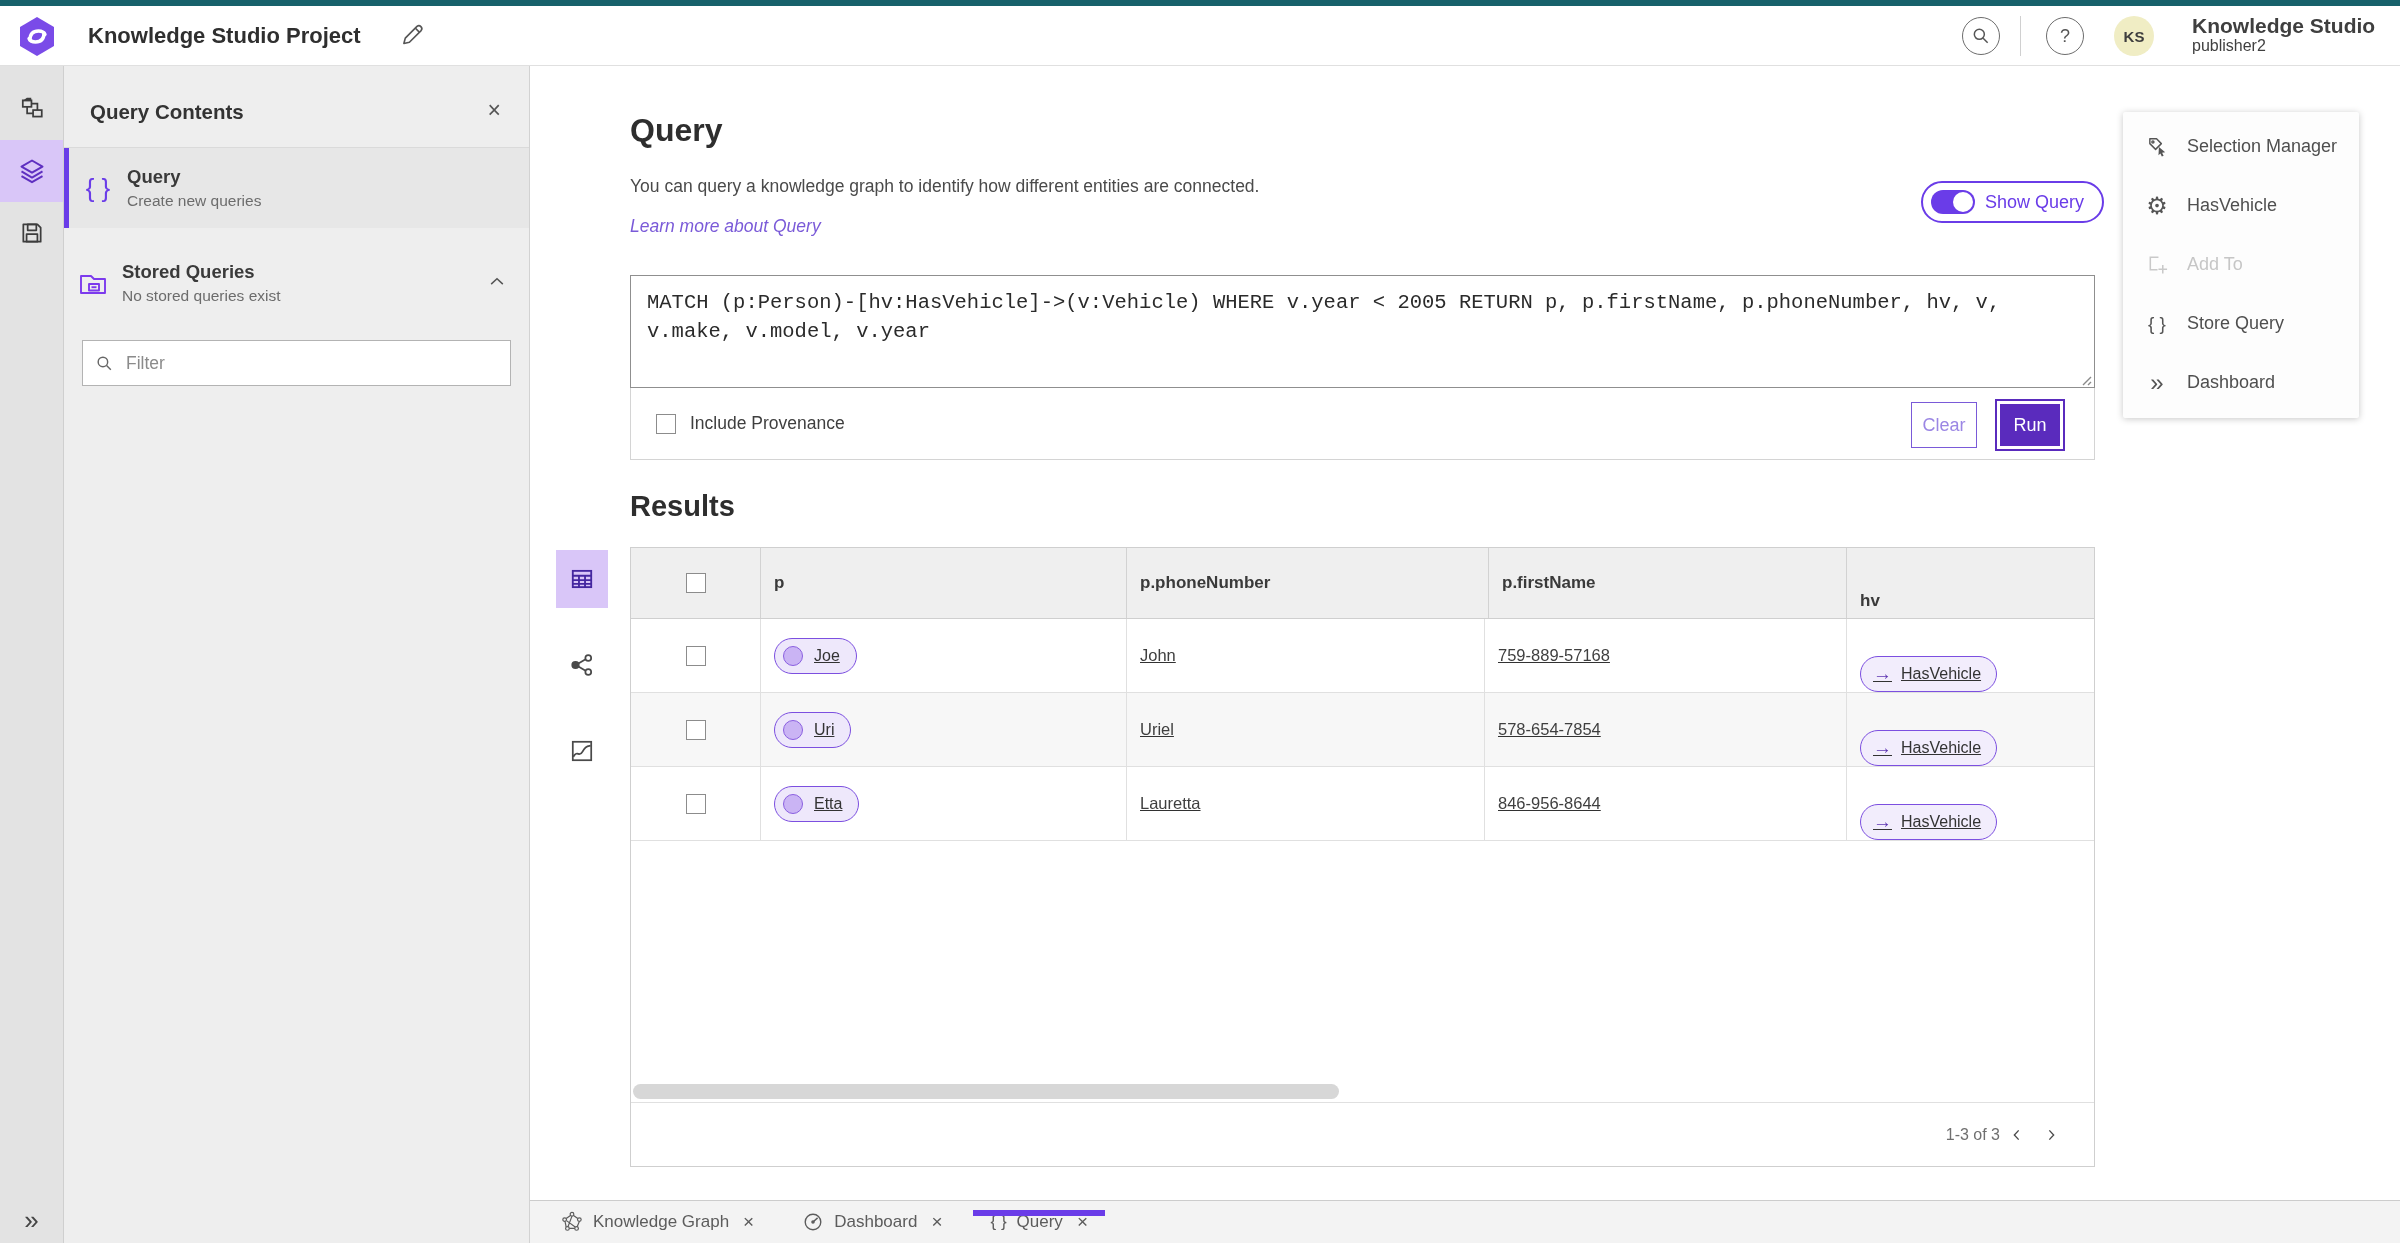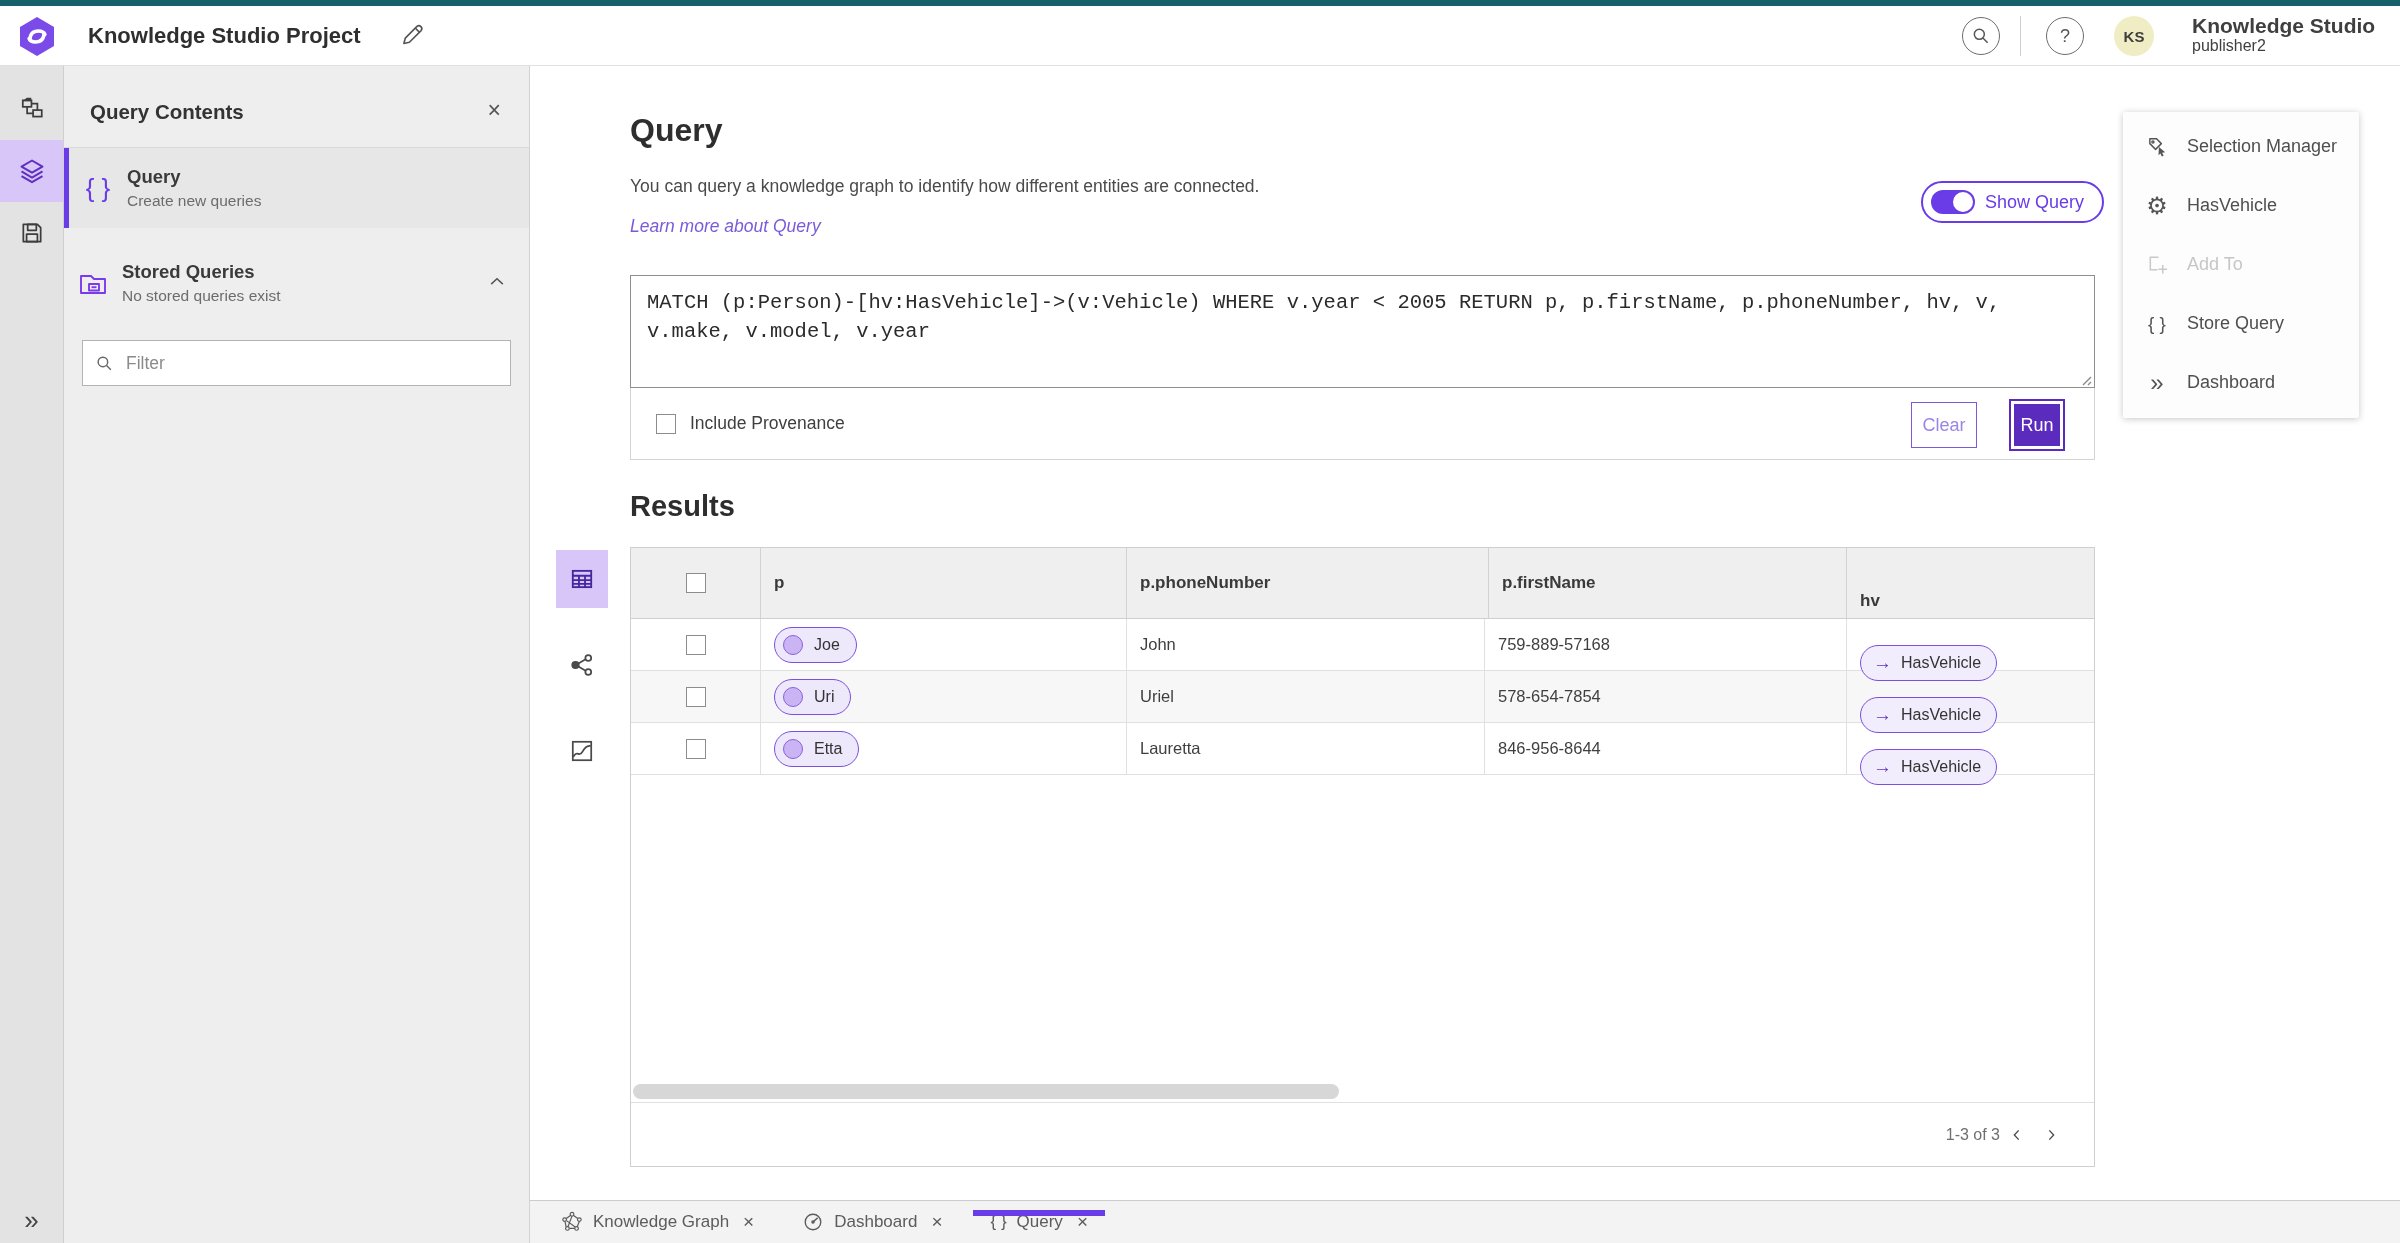--- a/index.html
+++ b/index.html
@@ -54,34 +54,34 @@
   .toggle .knob{position:absolute;right:2px;top:2px;width:20px;height:20px;border-radius:50%;background:#fff;}
   .show-query .lbl{font-size:18px;color:#6a3ce8;}
   .sql-input{position:absolute;left:630px;top:275px;width:1465px;height:113px;border:1px solid #8f8f8f;background:#fff;
     padding:12px 16px;font-family:"Liberation Mono","DejaVu Sans Mono",monospace;font-size:20.5px;line-height:29px;color:#2b2b2b;resize:none;outline:none;}
   .resize-corner{position:absolute;left:2078px;top:372px;}
   .sql-footer{position:absolute;left:630px;top:388px;width:1465px;height:72px;border:1px solid #d4d4d4;border-top:none;background:#fff;}
   .checkbox{width:20px;height:20px;border:1.5px solid #8c8c8c;background:#fff;cursor:pointer;}
   .prov{position:absolute;left:25px;top:25px;display:flex;align-items:center;gap:14px;}
   .prov .lbl{font-size:17.5px;color:#3f3f3f;}
   .clear-btn{position:absolute;right:117px;top:14px;width:66px;height:46px;background:#fff;border:1.5px solid #7a5ad8;color:#9b86e4;font-size:18px;cursor:pointer;font-family:inherit;}
-  .run-btn{position:absolute;right:29px;top:11px;width:56px;height:52px;background:#5a2bbd;border:2px solid #5a2bbd;
+  .run-btn{position:absolute;right:29px;top:11px;width:70px;height:52px;background:#5a2bbd;border:2px solid #5a2bbd;
     box-shadow:inset 0 0 0 3px #fff;color:#fff;font-size:18px;cursor:pointer;font-family:inherit;}
 
   
   .h2{position:absolute;left:630px;top:490px;font-size:29px;font-weight:700;color:#2e2e2e;}
   .view-toolbar{position:absolute;left:556px;top:550px;width:52px;}
   .view-item{width:52px;height:58px;display:flex;align-items:center;justify-content:center;cursor:pointer;}
   .view-item.active{background:#d9c6f8;}
   .view-item + .view-item{margin-top:28px;}
 
   .rtable{position:absolute;left:630px;top:547px;width:1465px;height:620px;border:1px solid #cfcfcf;background:#fff;}
   .thead{display:flex;height:71px;background:#efefef;border-bottom:1px solid #cfcfcf;}
   .thead .cell{display:flex;align-items:center;border-right:1px solid #d2d2d2;font-size:17px;font-weight:700;color:#3a3a3a;padding-left:13px;}
-  .row{display:flex;height:52px;border-bottom:1px solid #e0e0e0;}
+  .row{display:flex;height:74px;border-bottom:1px solid #e0e0e0;text-decoration:underline;}
   .row:nth-child(odd){background:#f7f7f7;}
   .row .cell{display:flex;align-items:center;border-right:1px solid #e0e0e0;padding-left:13px;font-size:16.5px;color:#3f3f3f;}
   .c0{width:130px;justify-content:center;padding-left:0 !important;}
   .c1{width:366px;}
   .c2{width:358px;}
   .c3{width:362px;}
   .c4{flex:1;border-right:none !important;margin-top:36px;}
   .entity-pill{display:inline-flex;align-items:center;gap:11px;height:36px;border-radius:18px;border:1.6px solid #7c4fe0;
     background:#eee8fb;padding:0 16px 0 8px;cursor:pointer;}
   .entity-pill .dot{width:20px;height:20px;border-radius:50%;background:#cab4f4;border:1.6px solid #8a5fe0;}

